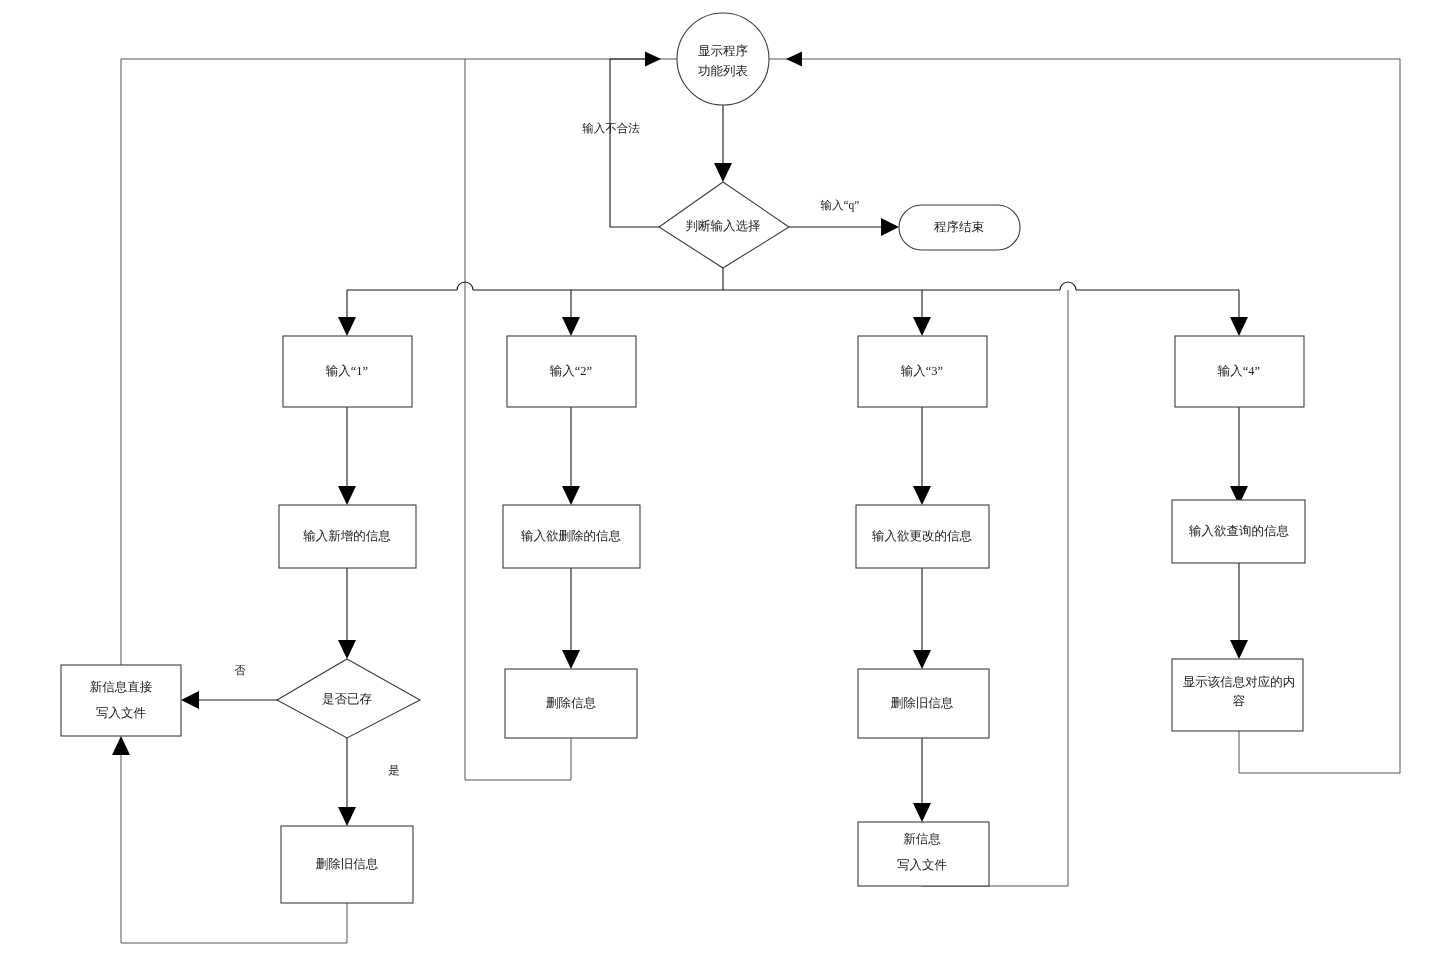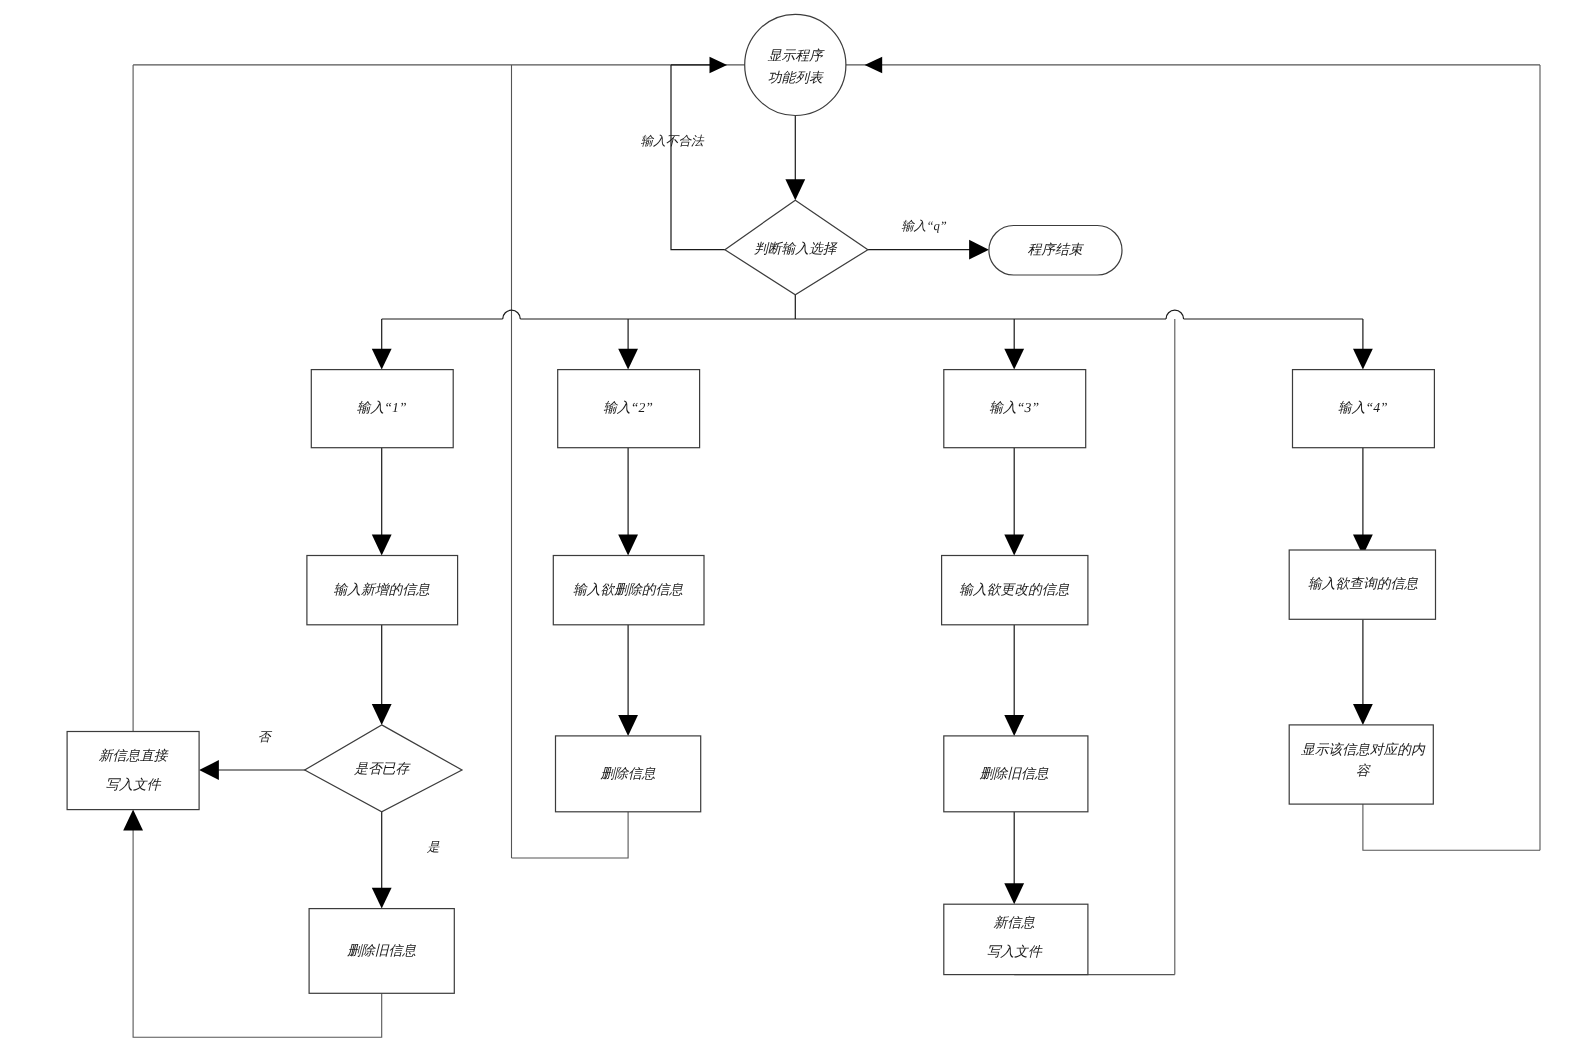--- a/index.html
+++ b/index.html
@@ -7,21 +7,20 @@
     padding: 0;
     background: #ffffff;
   }
   #canvas {
     position: relative;
     width: 1445px;
     height: 966px;
     background: #ffffff;
     font-family: "Liberation Serif", "DejaVu Serif", serif;
     overflow: hidden;
-    font-style: italic;
   }
   svg.flow {
     position: absolute;
     left: 0;
     top: 0;
     width: 1445px;
     height: 966px;
   }
   .shape {
     fill: #ffffff;

